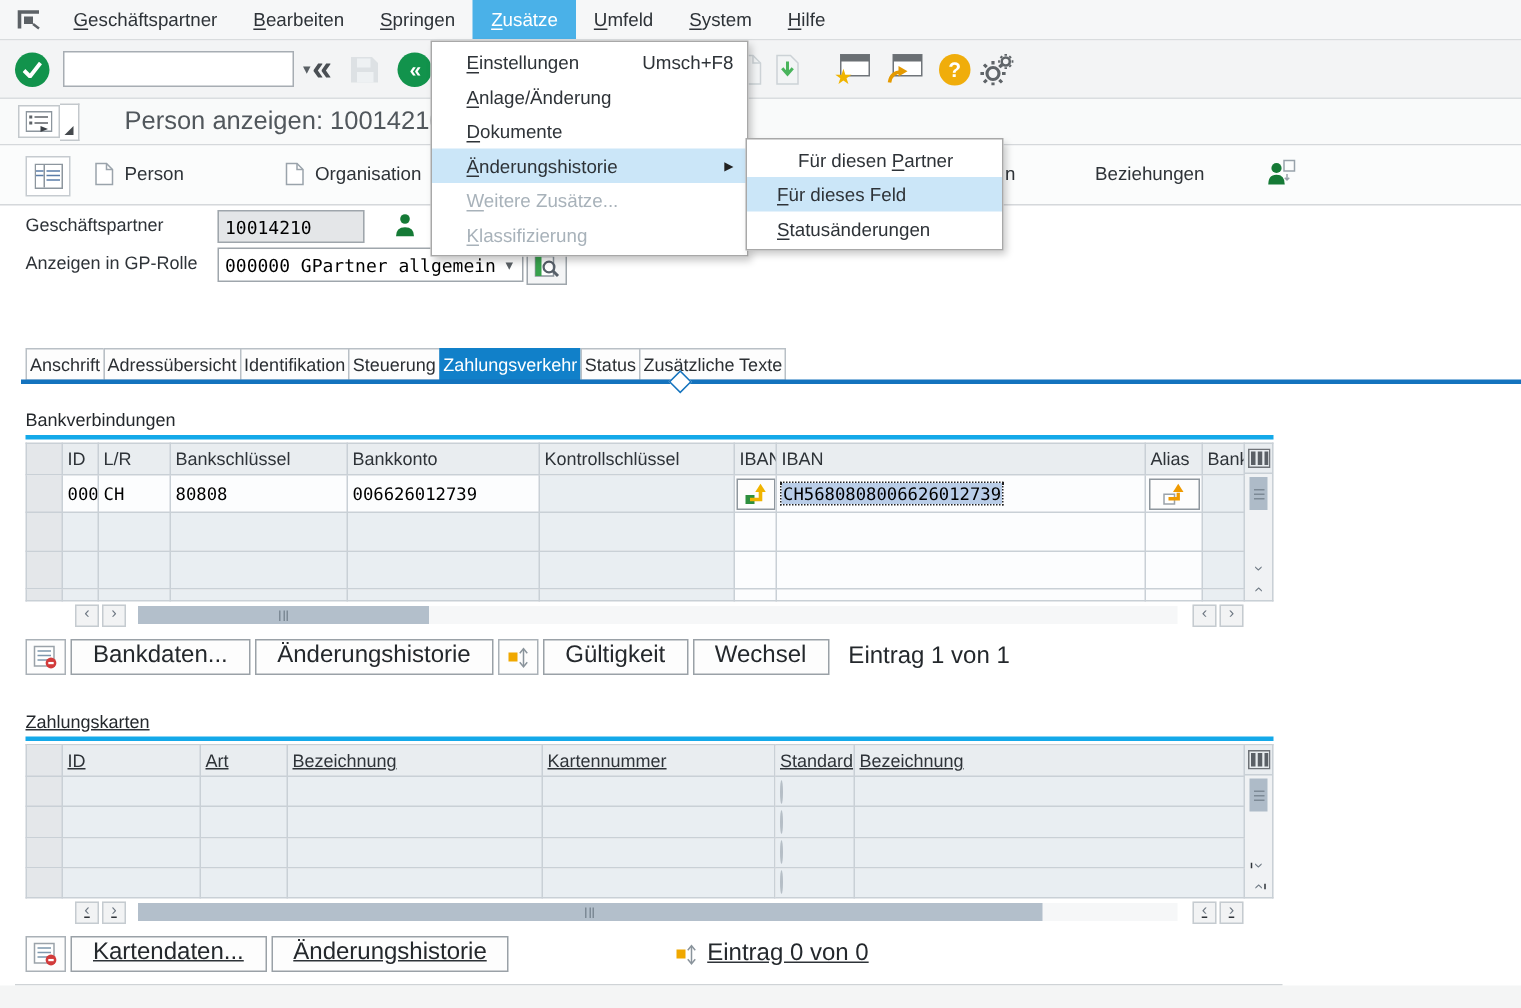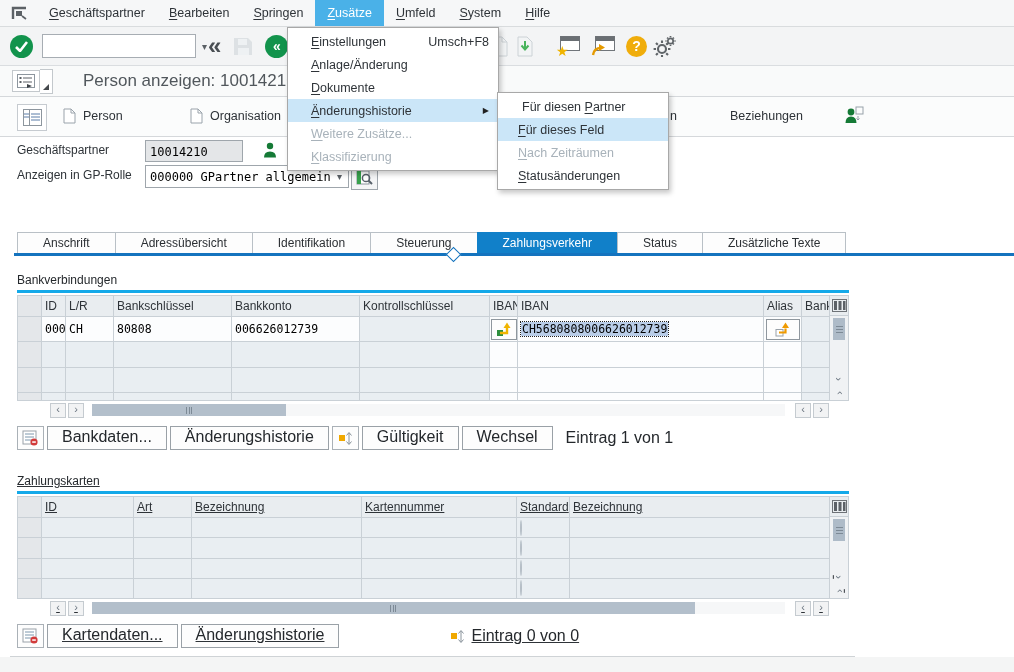--- a/index.html
+++ b/index.html
@@ -50,21 +50,21 @@
     border:1px solid #9fa6ac;font:12px "DejaVu Sans Mono",monospace;padding:1px 4px 0;color:#000;}
   .fselect{position:absolute;left:145px;top:0;width:202px;height:21px;background:#fff;
     border:1px solid #9fa6ac;display:flex;align-items:center;}
   .fselect .txt{flex:1;font:12px "DejaVu Sans Mono",monospace;padding-left:4px;color:#000;}
   .fselect .arr{width:17px;color:#5a6065;font-size:10px;text-align:center;}
   .fsearchbtn{position:absolute;left:351px;top:0;width:25px;height:23px;border:1px solid #9fa6ac;
     background:#f4f5f6;display:flex;align-items:center;justify-content:center;}
   .picon{position:absolute;left:262px;top:2px;}
   
   .tabs{position:absolute;top:232px;left:17px;display:flex;font-size:12px;}
-  .tab{height:20px;line-height:20px;padding:0 25px;background:#fdfdfd;border:1px solid #b9c0c6;
+  .tab{height:20px;line-height:20px;padding:0 2px;background:#fdfdfd;border:1px solid #b9c0c6;
     margin-left:-1px;color:#2b2f33;}
   .tab:first-child{margin-left:0;}
   .tab.active{background:#1180c9;border-color:#1180c9;color:#fff;}
   .blueline{position:absolute;top:253px;left:14px;right:0;height:3px;background:#1473be;}
   .notch{position:absolute;top:249px;left:448px;width:9px;height:9px;background:#fff;
     border:1px solid #1473be;transform:rotate(45deg);}
   
   .section{position:absolute;left:17px;width:832px;}
   .sectitle{font-size:12px;color:#24282c;padding-bottom:3px;}
   .cyanline{height:3px;background:#14a9e9;margin-bottom:2px;}
@@ -613,27 +613,24 @@
     </div>
     <div class="menurow dis">
       <span class="lbl"><u>W</u>eitere Zusätze...</span>
     </div>
     <div class="menurow dis">
       <span class="lbl"><u>K</u>lassifizierung</span>
     </div>
   </div>
 
   <div class="menupanel" style="left:497px;top:92px;width:170px;">
-    <div class="menurow" style="padding-left:24px;align-items:center;">
+    <div class="menurow" style="padding-left:34px;align-items:center;">
       <span class="lbl">Für diesen <u>P</u>artner</span>
     </div>
     <div class="menurow sel" style="padding-left:20px;">
       <span class="lbl"><u>F</u>ür dieses Feld</span>
     </div>
-    <div class="menurow dis" style="padding-left:20px;">
-      <span class="lbl"><u>N</u>ach Zeiträumen</span>
-    </div>
     <div class="menurow" style="padding-left:20px;">
       <span class="lbl"><u>S</u>tatusänderungen</span>
     </div>
   </div>
 
 </div>
 
 </body></html>

